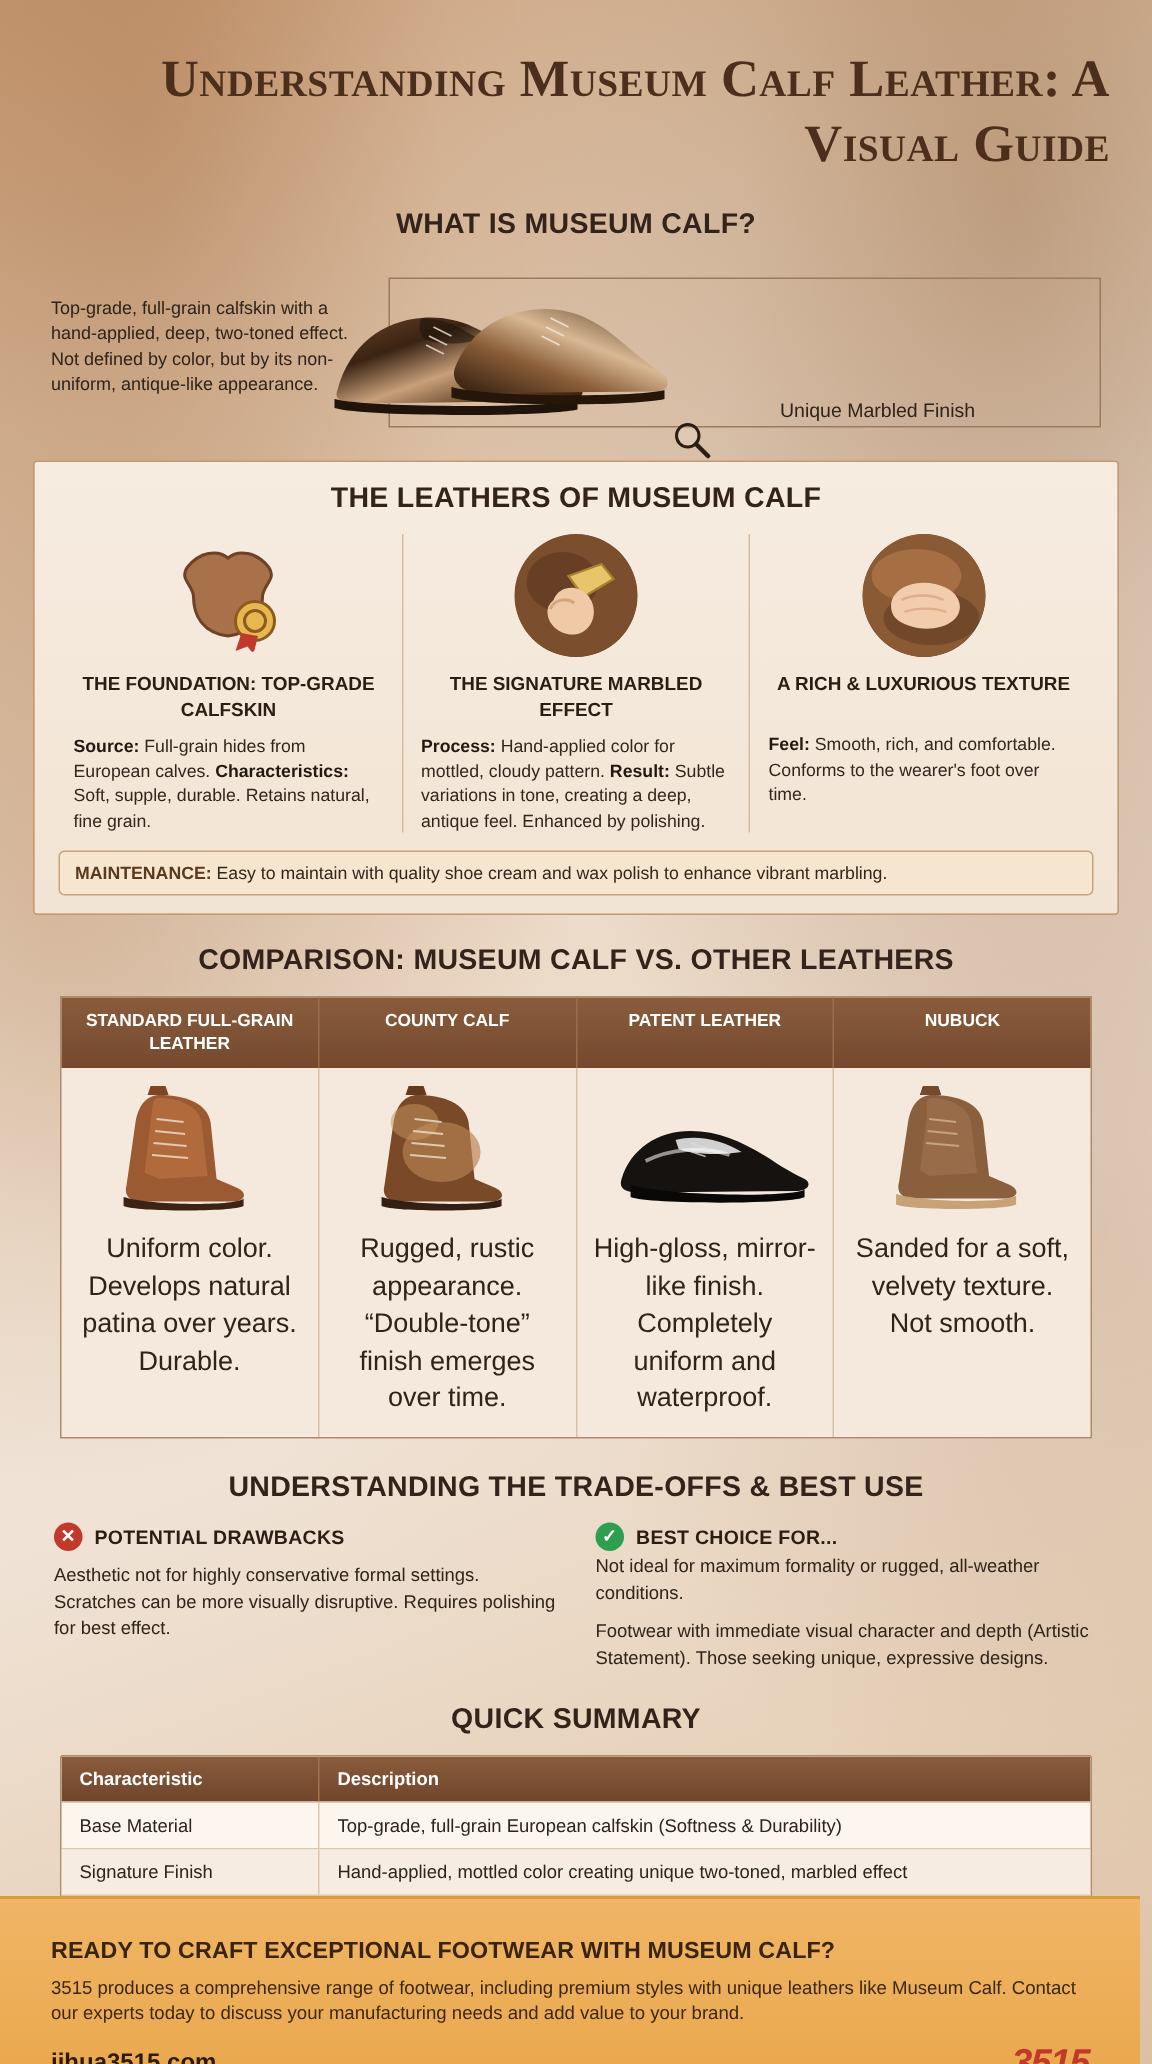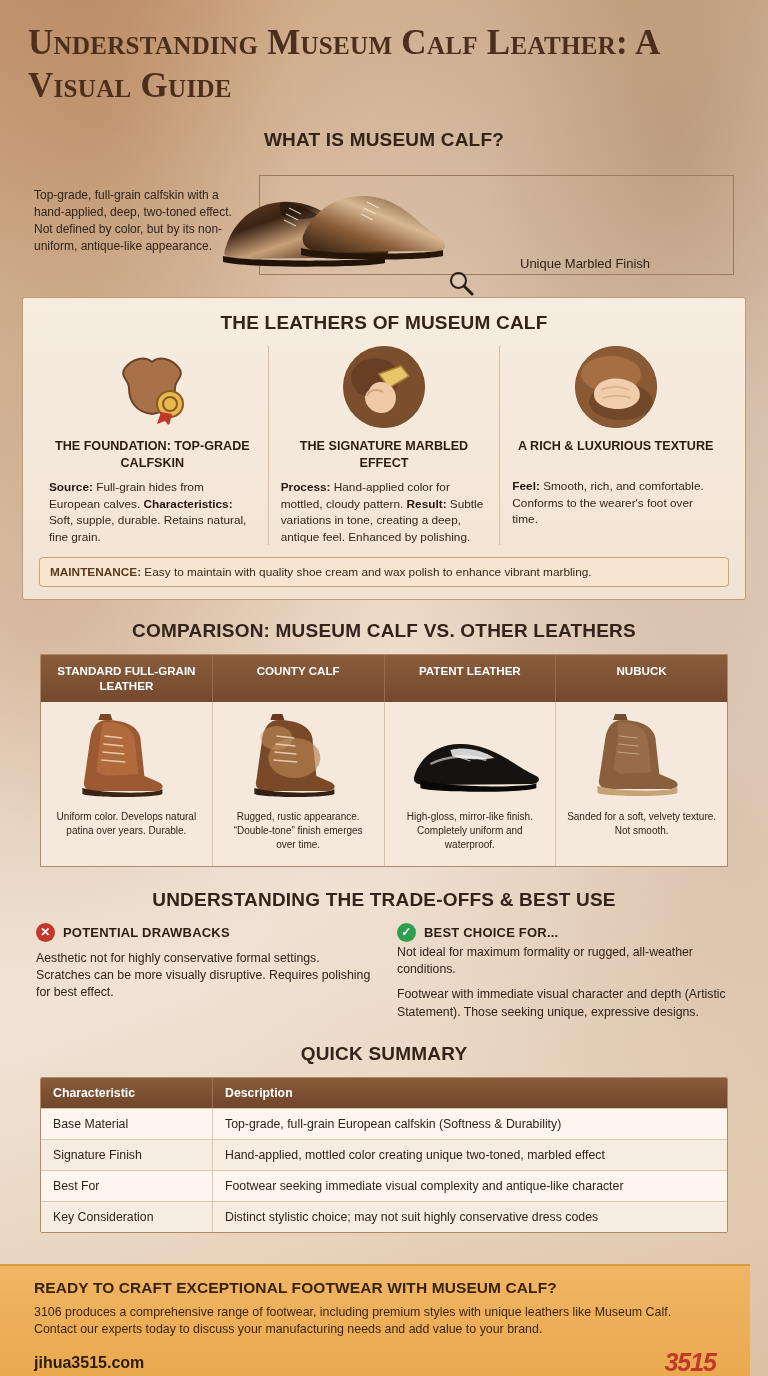--- a/index.html
+++ b/index.html
@@ -17,21 +17,21 @@
     position: relative;
     background:
       radial-gradient(ellipse at 12% 6%, rgba(170,120,80,0.55) 0%, rgba(170,120,80,0) 42%),
       radial-gradient(ellipse at 88% 10%, rgba(140,95,60,0.45) 0%, rgba(140,95,60,0) 40%),
       radial-gradient(ellipse at 50% 30%, rgba(235,215,195,0.8) 0%, rgba(235,215,195,0) 55%),
       radial-gradient(ellipse at 5% 45%, rgba(190,145,105,0.35) 0%, rgba(190,145,105,0) 35%),
       radial-gradient(ellipse at 95% 60%, rgba(175,130,95,0.3) 0%, rgba(175,130,95,0) 35%),
       linear-gradient(160deg, #cfa37c 0%, #e3c9ad 18%, #efe0d0 38%, #f0e3d6 62%, #e7d2bb 82%, #dcc0a4 100%);
   }
   
-  .hdr { padding: 22px 28px 0; text-align: left; }
+  .hdr { padding: 32px 28px 0; text-align: right; }
   .hdr h1 {
     font-family: "Liberation Serif", serif;
     font-variant: small-caps;
     font-size: 35px;
     line-height: 1.22;
     color: #4b2e1b;
     font-weight: 700;
     letter-spacing: .3px;
   }
   .hdr .sub {
@@ -176,21 +176,21 @@
     flex: 1;
     height: 100px;
     border-right: 1px solid #d8c2ab;
     position: relative;
   }
   .comp-imgs > div:last-child { border-right: none; }
   .comp-desc { display: flex; }
   .comp-desc > div {
     flex: 1;
     padding: 8px 10px 14px;
-    font-size: 10px;
+    font-size: 18px;
     line-height: 1.38;
     text-align: center;
     color: #2f231a;
     border-right: 1px solid #d8c2ab;
   }
   .comp-desc > div:last-child { border-right: none; }
   
   .trade { margin-top: 22px; }
   .trade-cols {
     display: flex;
@@ -242,25 +242,25 @@
   .sum-row.head .c {
     color: #fff; font-weight: 700; font-size: 12.3px;
   }
   .sum-row .c { padding: 8px 12px; font-size: 12.3px; color: #2f231a; }
   .sum-row .c:first-child { width: 172px; border-right: 1px solid #dcc6ae; }
   .sum-row.head .c:first-child { border-right: 1px solid #a0724f; }
   .sum-row.alt { background: #f6ece1; }
   
   .footer {
     position: absolute;
-    left: 0; right: 18px; bottom: 0;
+    left: 0; right: 8px; bottom: 0;
     height: 112px;
     background: linear-gradient(180deg,#f0b565 0%, #eaa94f 100%);
     border-top: 2px solid #d79b42;
-    padding: 13px 34px 0;
+    padding: 26px 34px 0;
   }
   .footer h3 {
     font-size: 15.5px;
     color: #3a2410;
     font-weight: 700;
     letter-spacing: .1px;
   }
   .footer p {
     margin-top: 7px;
     font-size: 12.4px;
@@ -521,20 +521,20 @@
       </div>
       <div class="sum-row alt">
         <div class="c">Key Consideration</div>
         <div class="c">Distinct stylistic choice; may not suit highly conservative dress codes</div>
       </div>
     </div>
   </div>
 
   <div class="footer">
     <h3>READY TO CRAFT EXCEPTIONAL FOOTWEAR WITH MUSEUM CALF?</h3>
-    <p>3106 produces a comprehensive range of footwear, including premium styles with unique leathers like Museum Calf. Contact our experts today to discuss your manufacturing needs and add value to your brand.</p>
+    <p>3515 produces a comprehensive range of footwear, including premium styles with unique leathers like Museum Calf. Contact our experts today to discuss your manufacturing needs and add value to your brand.</p>
     <div class="row">
       <div class="site">jihua3515.com</div>
       <div class="logo3515">3515</div>
     </div>
   </div>
 
 </div>
 
 </body></html>

